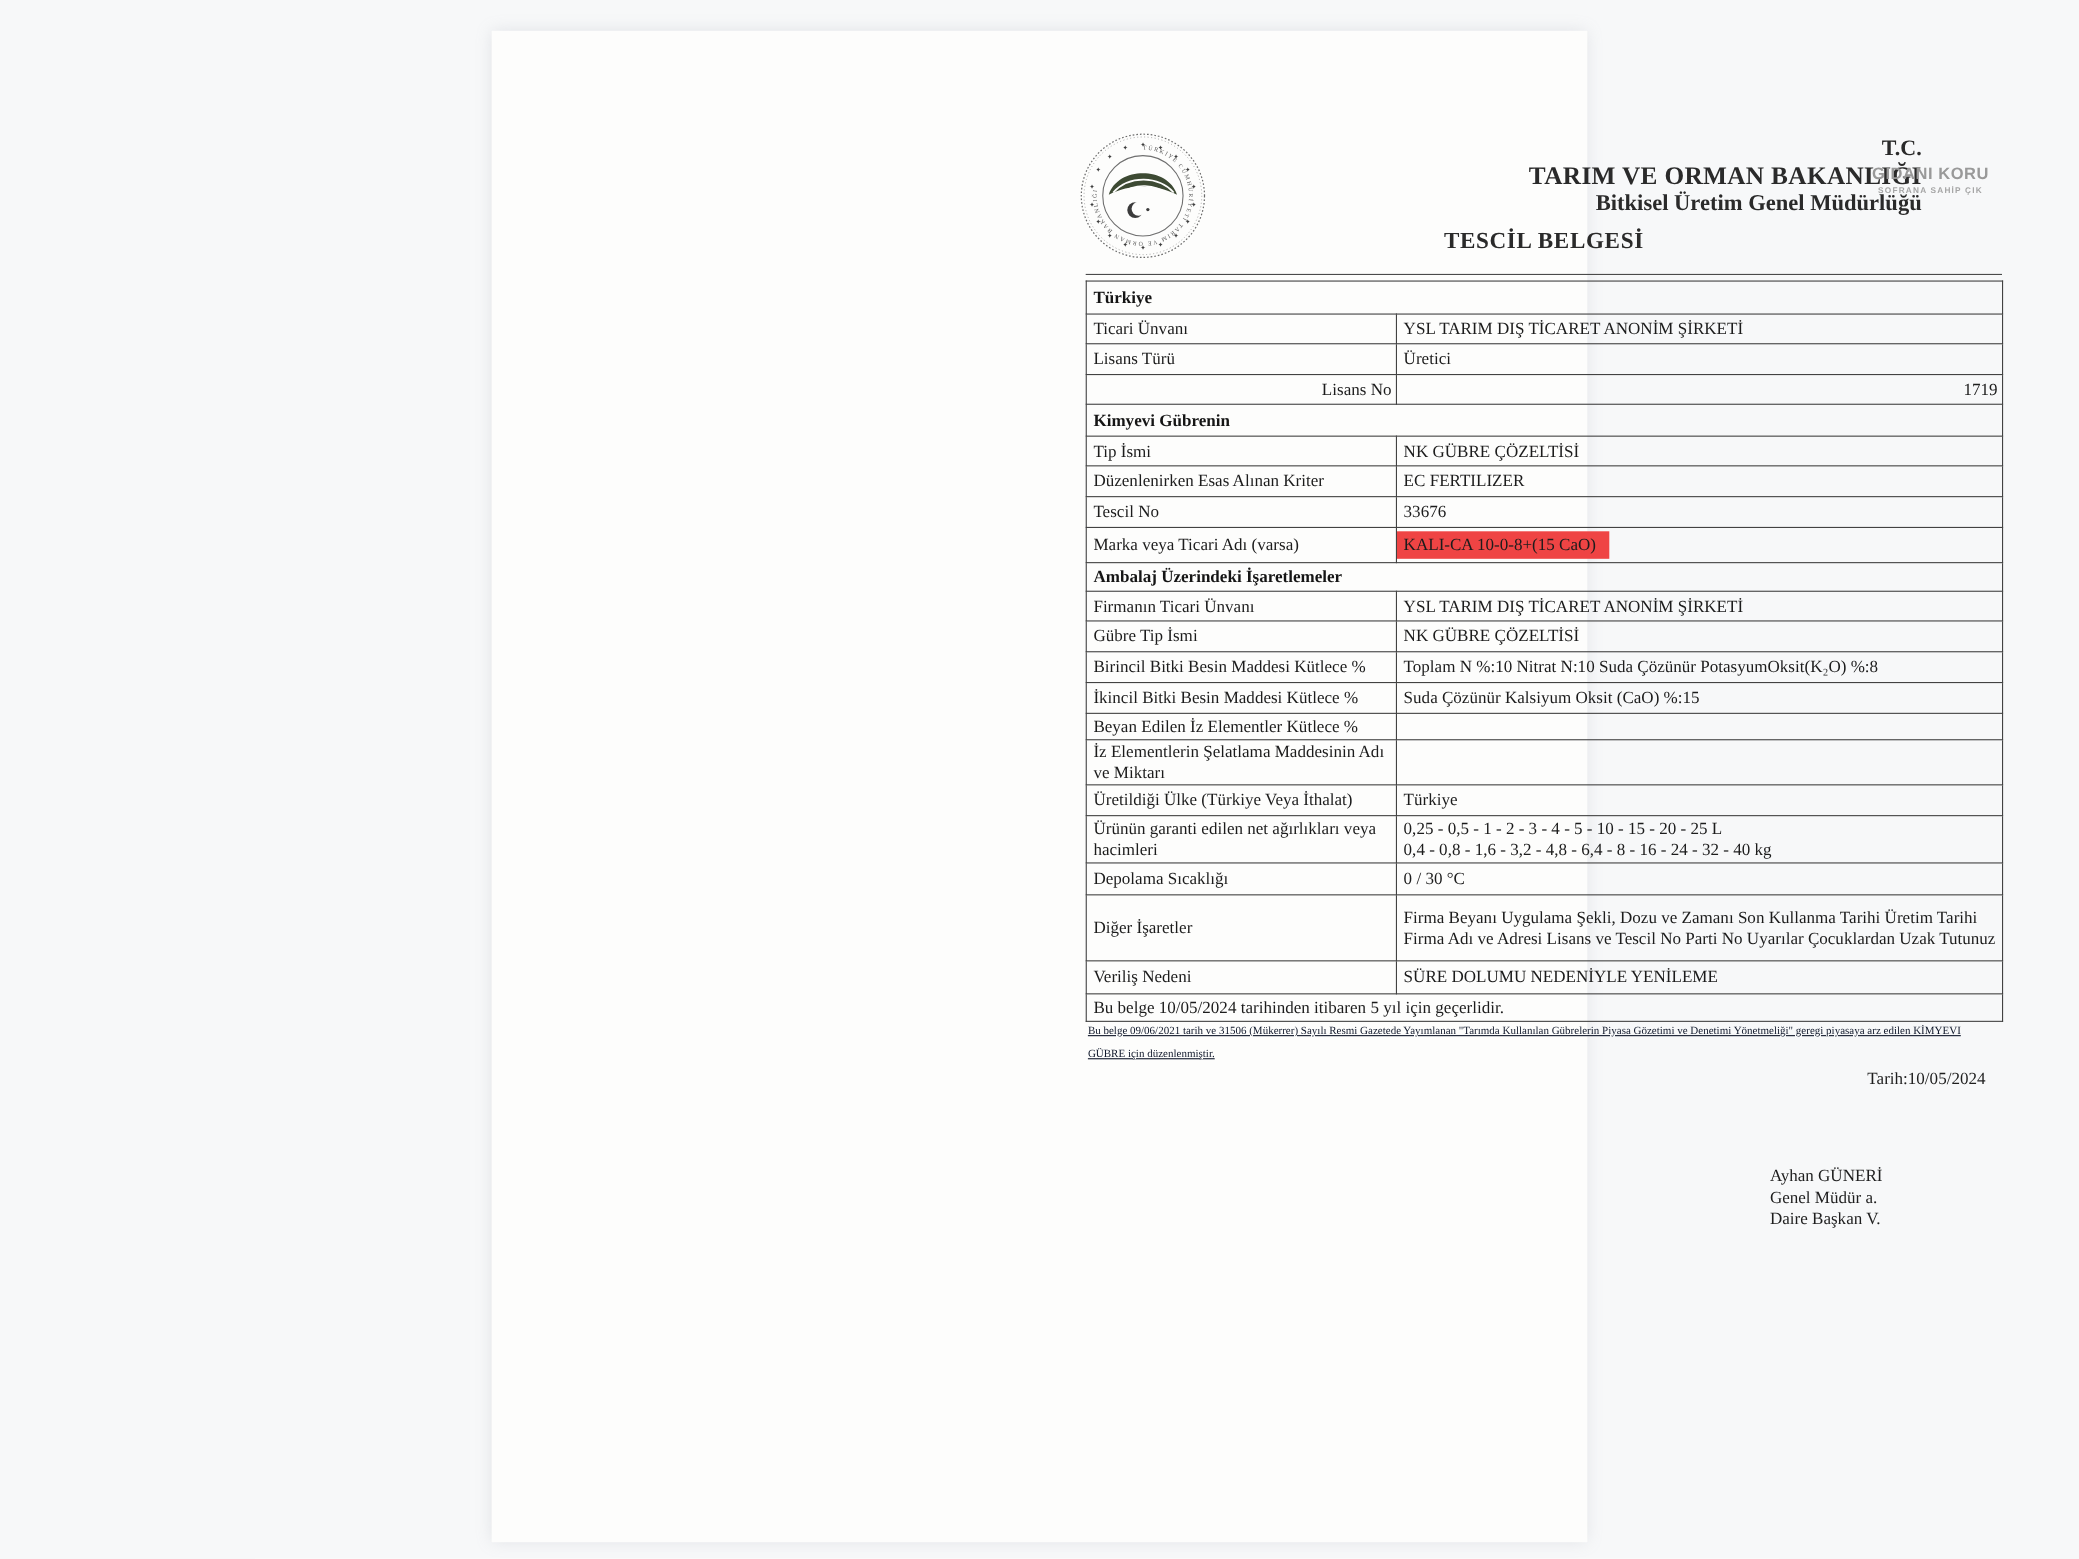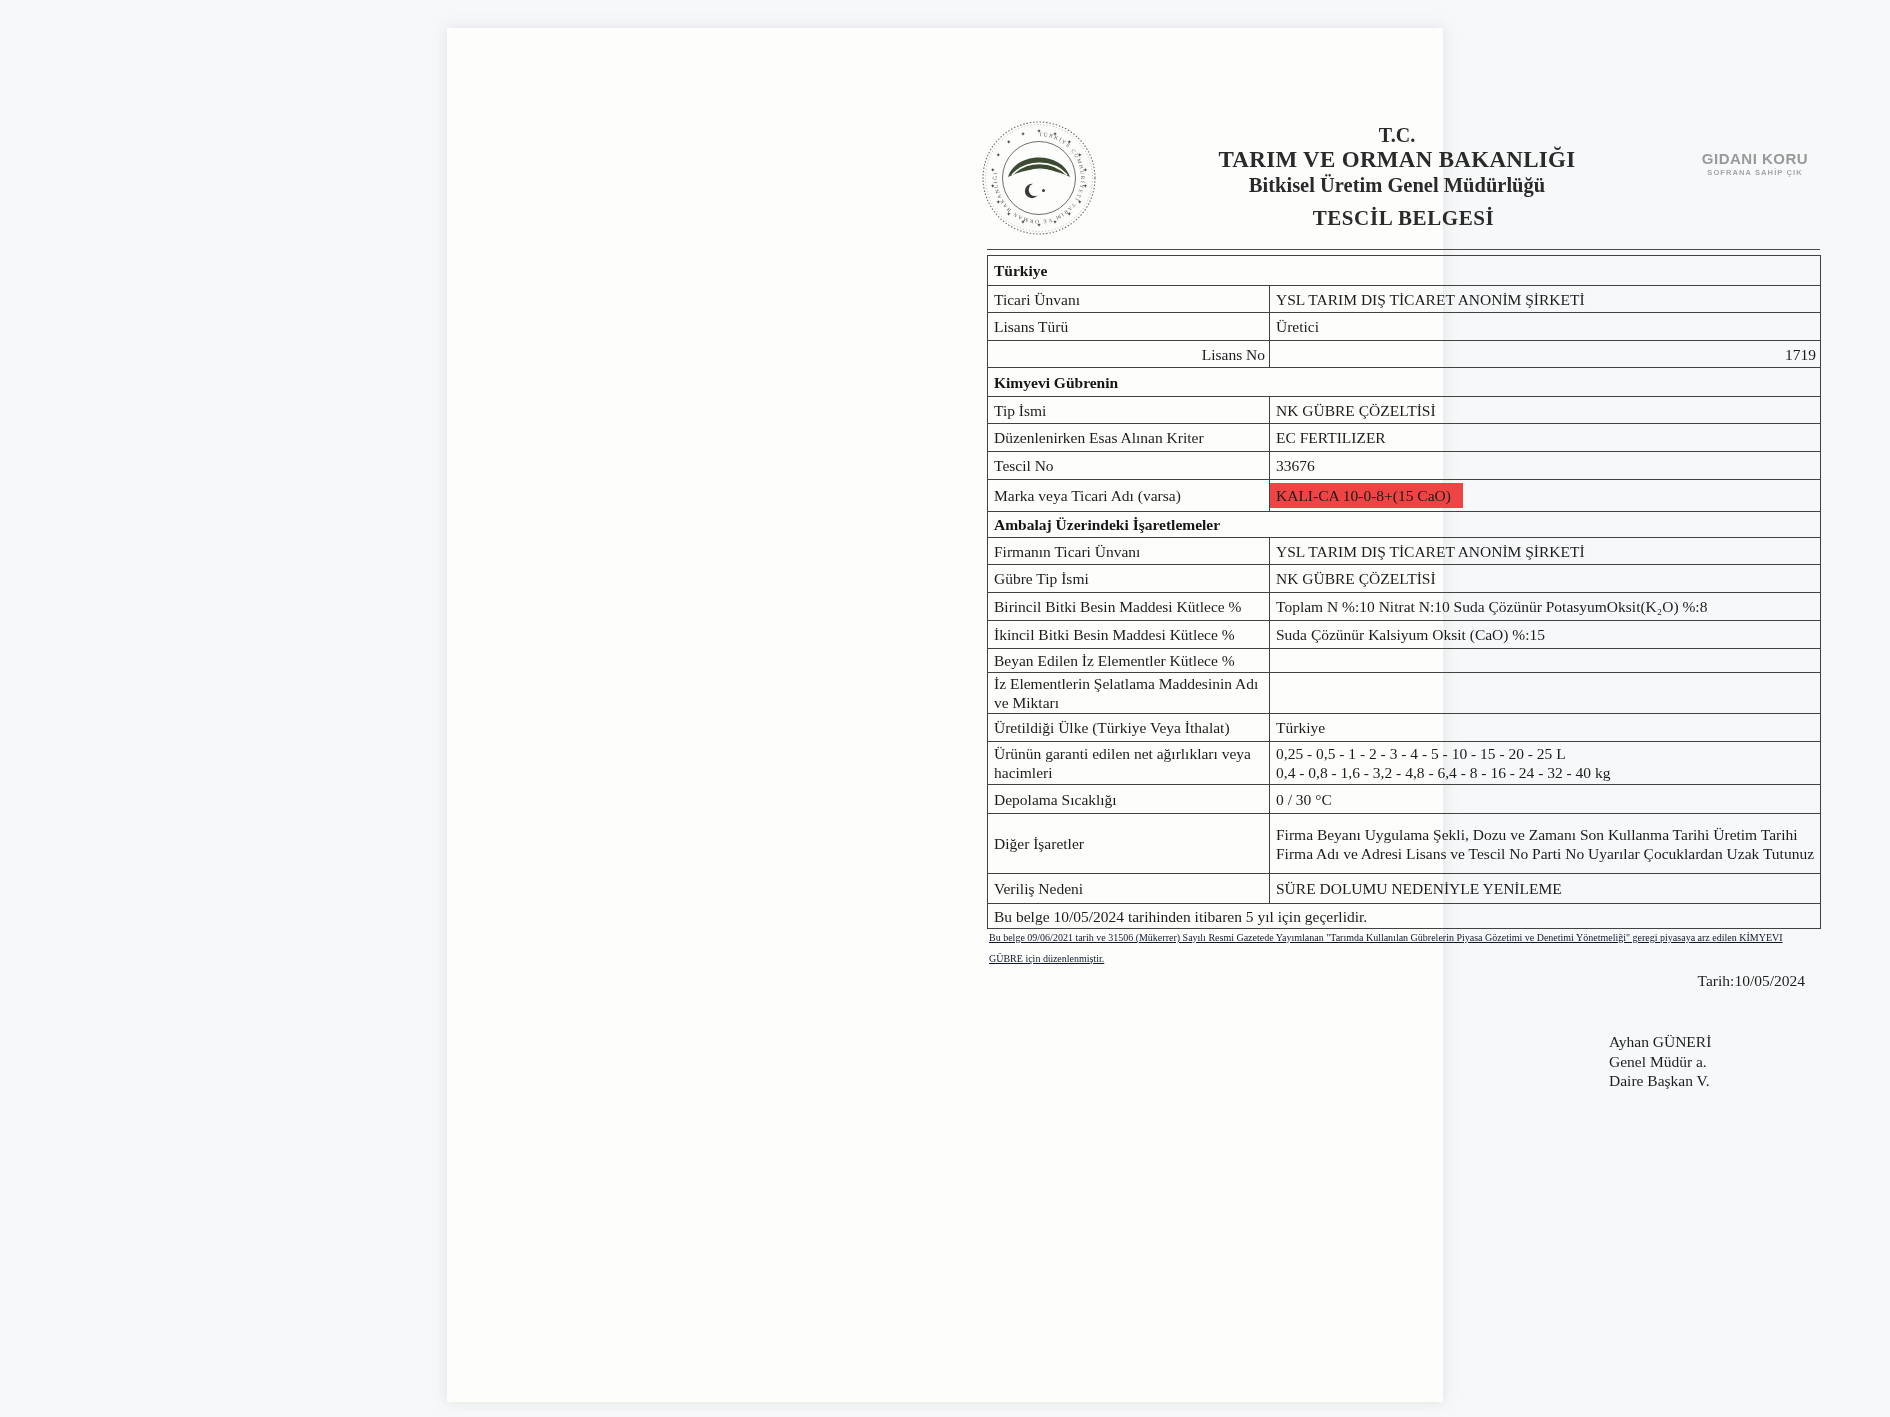--- a/index.html
+++ b/index.html
@@ -12,21 +12,21 @@
     overflow:hidden;
   }
   .page{
     position:absolute;left:447px;top:28px;width:996px;height:1374px;
     background:#fdfdfc;
     box-shadow:0 0 14px rgba(160,165,175,0.25);
   }
   .abs{position:absolute;}
   
   .header-block{
-    left:600px;top:96px;width:700px;text-align:center;
+    left:600px;top:96px;width:700px;text-align:right;
     font-weight:bold;color:#2a2a2a;
   }
   .hdr-country{font-size:20px;line-height:22px;}
   .hdr-ministry{font-size:23px;line-height:27px;letter-spacing:0.3px;}
   .hdr-dept{font-size:20.5px;line-height:25px;}
   .doc-title{
     left:540px;top:178px;width:833px;text-align:center;
     font-size:21px;font-weight:bold;letter-spacing:0.6px;color:#2a2a2a;
   }
   
@@ -64,21 +64,21 @@
   
   .footer-para{
     left:542px;top:900px;width:820px;
     font-size:10px;line-height:20.5px;color:#0f172a;text-decoration:underline;
   }
   .footer-date{
     left:1040px;top:944px;width:318px;text-align:right;
     font-size:15.5px;color:#1e1e1e;
   }
   .signature{
-    left:1162px;top:1004px;width:220px;
+    left:1162px;top:1032px;width:220px;
     font-size:15.5px;line-height:19.5px;color:#1e1e1e;
   }
 </style>
 </head>
 <body>
 
 <div class="page">
 
   <svg class="seal abs" viewBox="-64 -64 128 128">
     <circle cx="0" cy="0" r="56" fill="none" stroke="#6a6a6a" stroke-width="1.1" stroke-dasharray="1.5,1.8"></circle>

